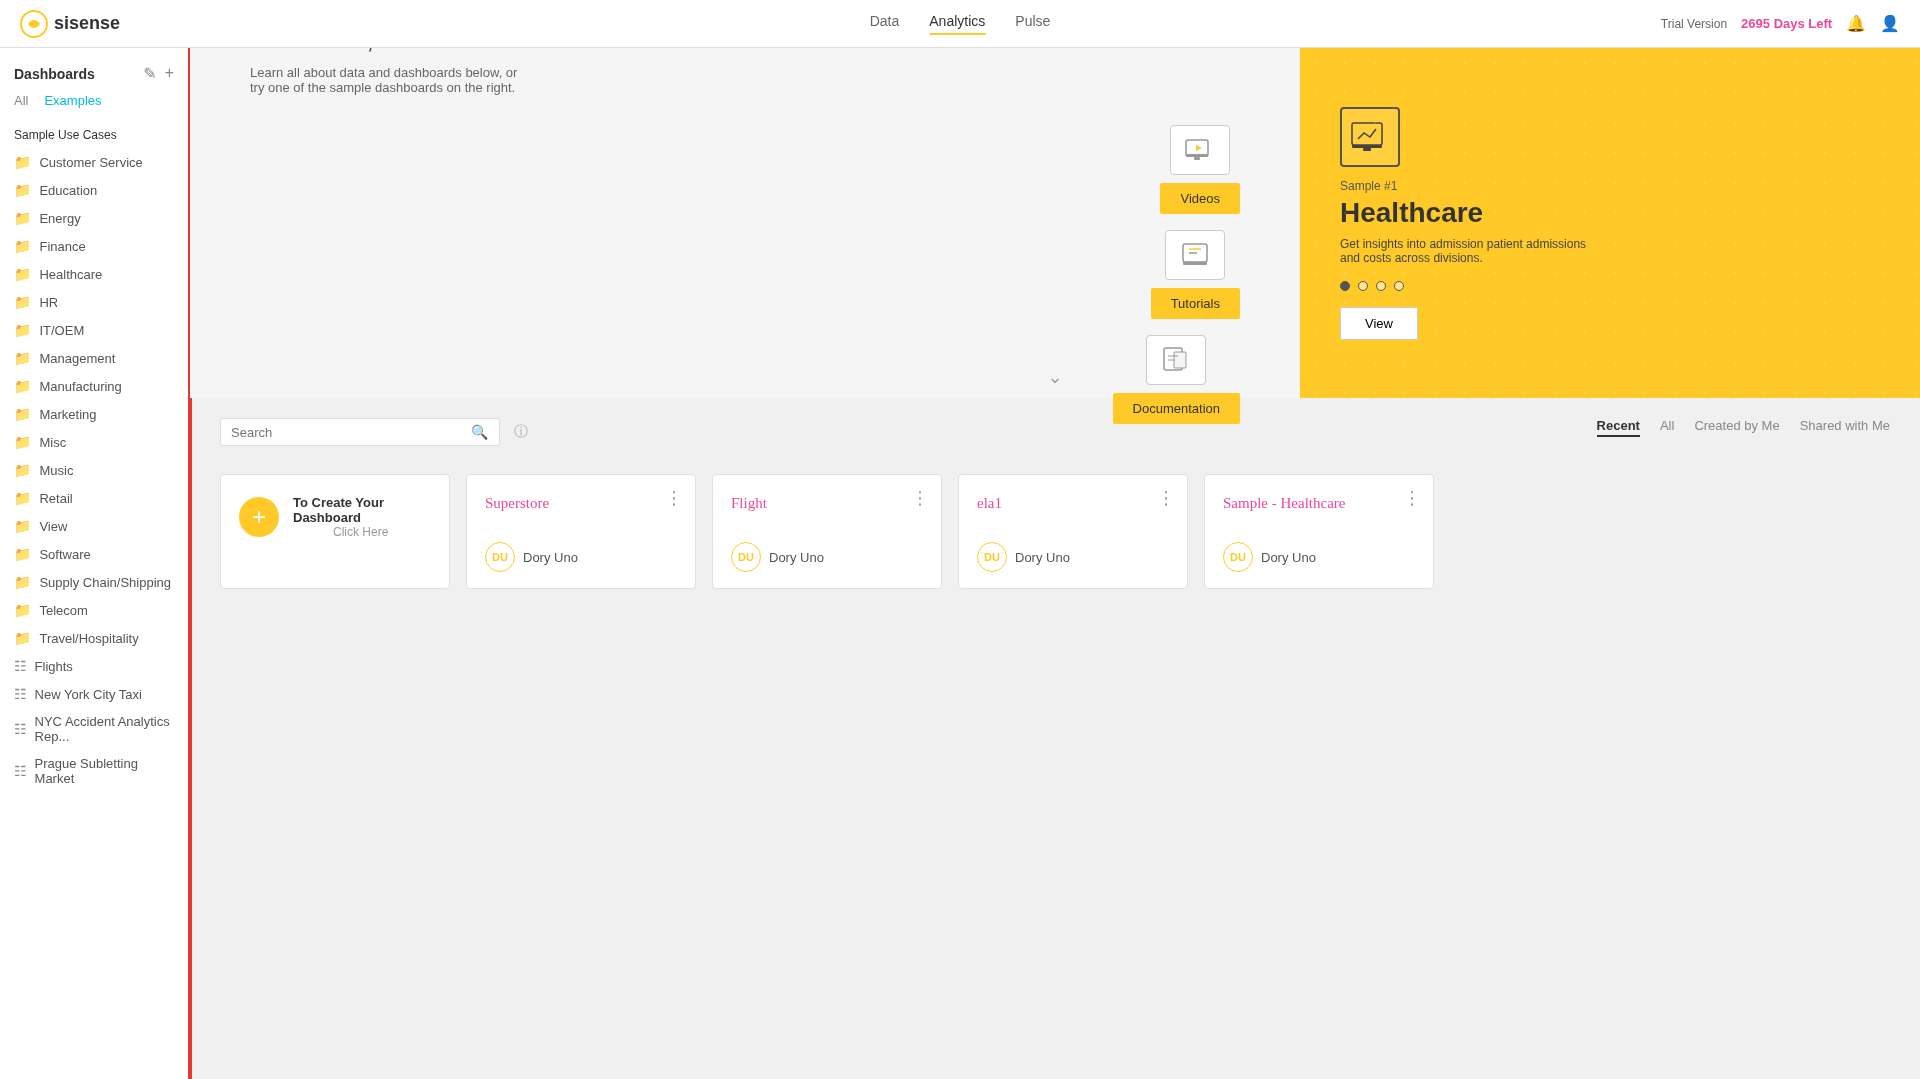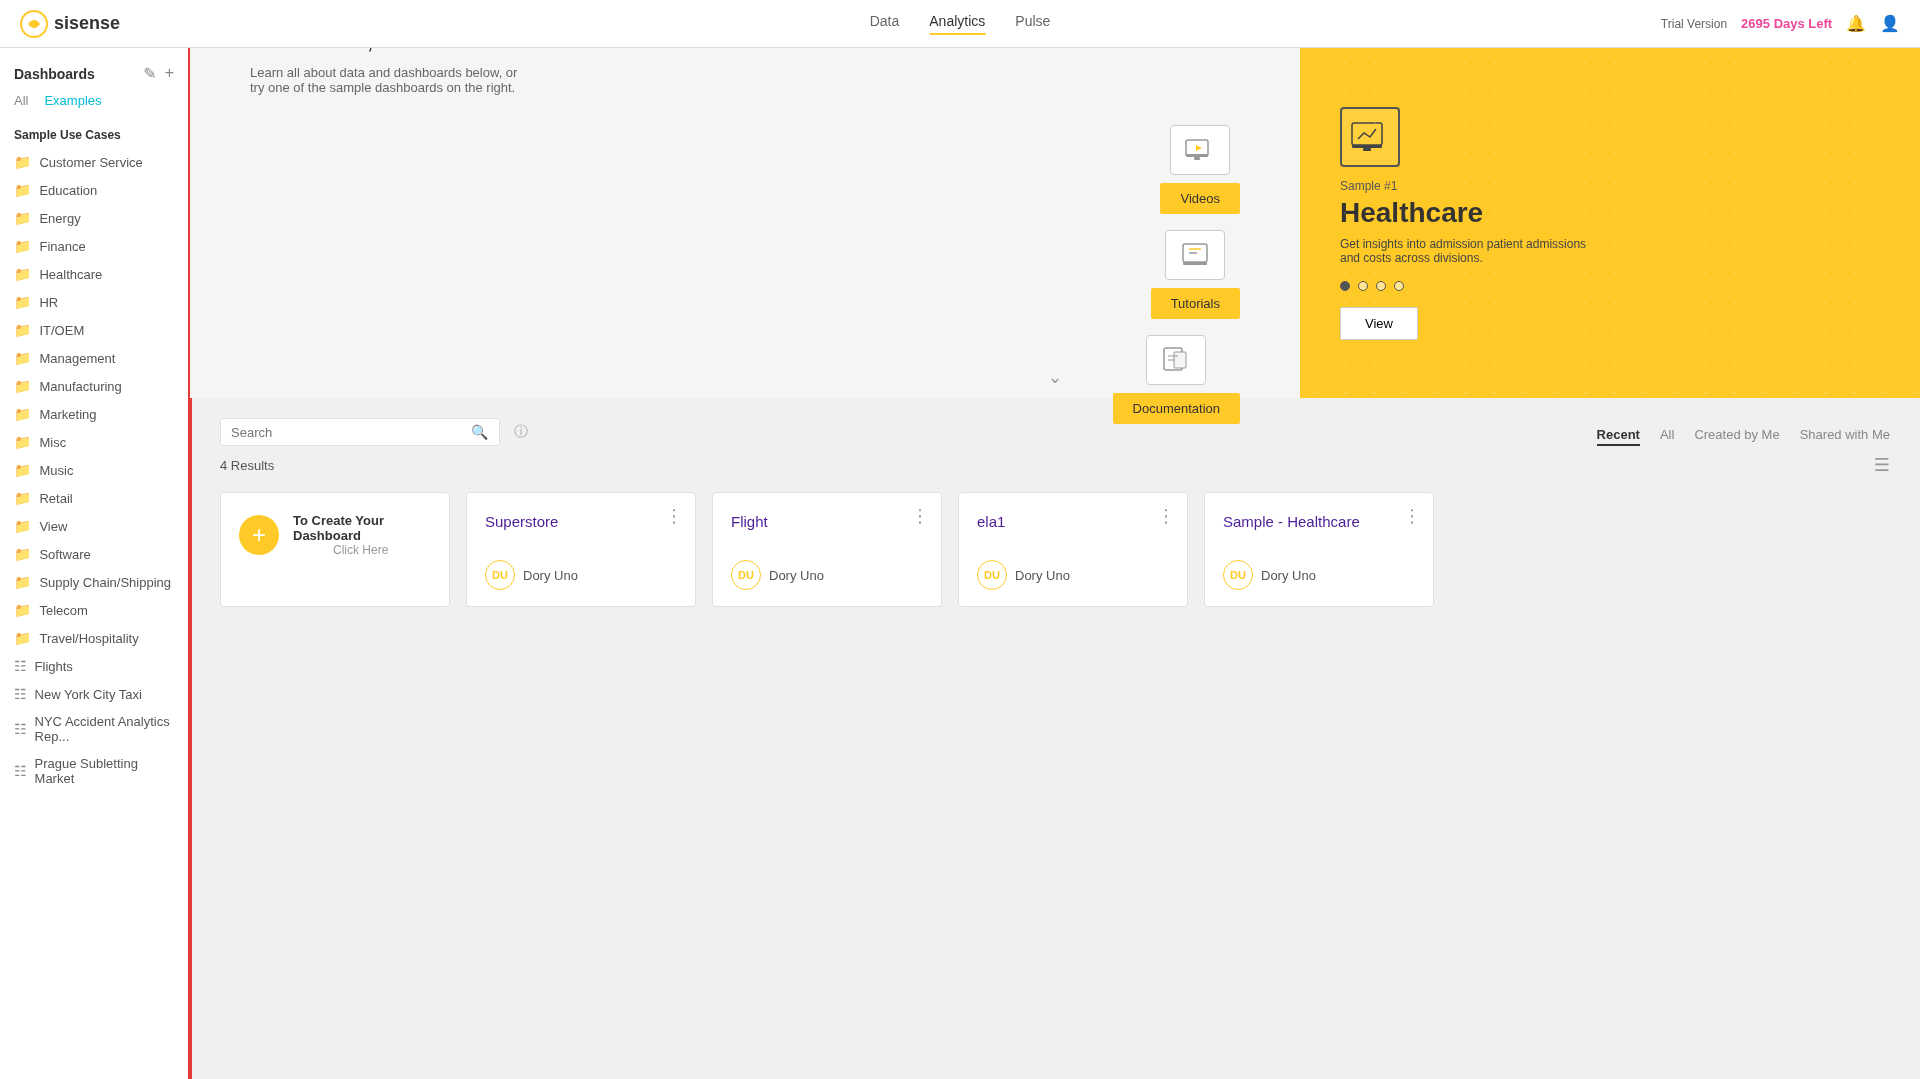--- a/index.html
+++ b/index.html
@@ -101,21 +101,21 @@
       cursor: pointer;
       color: #888;
       padding-bottom: 2px;
     }
     .sidebar-tab.active {
       color: #00BCD4;
       font-weight: 500;
     }
     .sidebar-section-label {
       font-size: 12px;
-      font-weight: 700;
+      font-weight: 400;
       color: #333;
       padding: 8px 14px 6px;
     }
     .sidebar-item {
       display: flex;
       align-items: center;
       gap: 8px;
       padding: 6px 14px;
       cursor: pointer;
       font-size: 13px;
@@ -269,23 +269,23 @@
       font-size: 18px;
     }
 
     
     .dashboard-section {
       padding: 20px 30px;
       flex: 1;
     }
     .search-bar {
       display: flex;
-      align-items: flex-end;
+      align-items: flex-start;
       justify-content: space-between;
-      margin-bottom: 8px;
+      margin-bottom: 28px;
     }
     .search-input-wrap {
       display: flex;
       align-items: center;
       border: 1px solid #ddd;
       background: #fff;
       border-radius: 3px;
       padding: 5px 10px;
       width: 280px;
       gap: 8px;
@@ -368,22 +368,23 @@
       position: absolute;
       top: 12px;
       right: 12px;
       color: #999;
       font-size: 18px;
       cursor: pointer;
     }
     .card-title {
       font-size: 15px;
       font-weight: 500;
-      color: #4c1d95;
+      color: #ec4899;
       margin-bottom: 30px;
+      font-family: Liberation Serif, serif;
     }
     .card-user {
       display: flex;
       align-items: center;
       gap: 8px;
       font-size: 13px;
       color: #555;
     }
     .avatar {
       width: 30px;
@@ -611,24 +612,20 @@
           <span class="info-icon">ⓘ</span>
         </div>
         <div class="filter-tabs">
           <span class="filter-tab active">Recent</span>
           <span class="filter-tab">All</span>
           <span class="filter-tab">Created by Me</span>
           <span class="filter-tab">Shared with Me</span>
         </div>
       </div>
 
-      <div class="results-bar">
-        <span class="results-count">4 Results</span>
-        <span class="list-icon">☰</span>
-      </div>
 
       <div class="cards-row">
 
         <div class="card">
           <div class="card-create">
             <div class="card-plus">+</div>
             <div>
               <div class="card-create-text">To Create Your Dashboard</div>
               <div class="card-create-sub">Click Here</div>
             </div>

